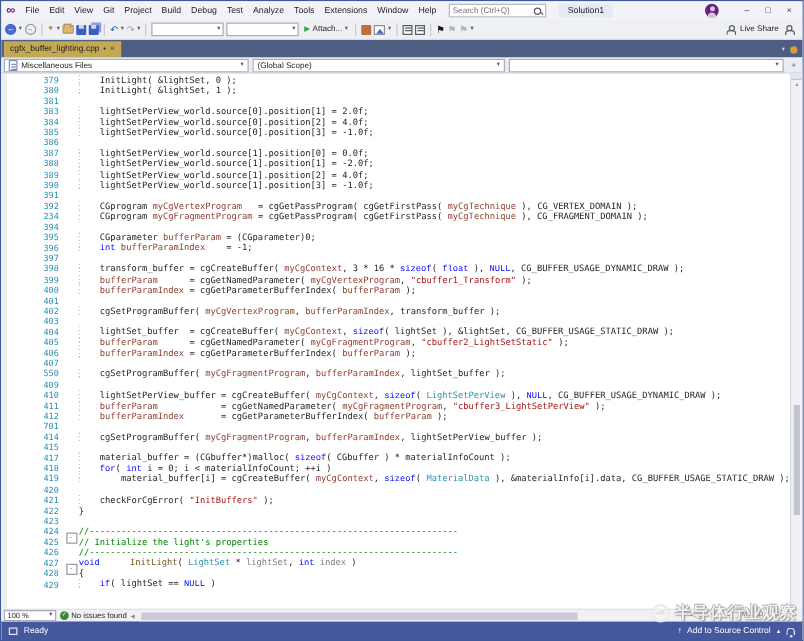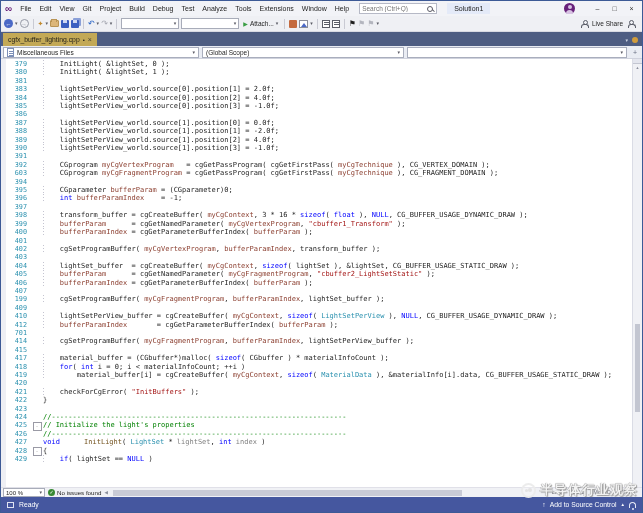--- a/index.html
+++ b/index.html
@@ -72,32 +72,32 @@
   .navrow{height:13px;background:#e9ecf3;border-bottom:1px solid #cfd2dd;display:flex;align-items:center;flex:none;gap:3px;padding:0 2px;}
   .ncombo{height:11px;background:#fff;border:1px solid #a9aebd;display:flex;align-items:center;font-size:6.5px;color:#1e1e1e;padding:0 3px;gap:3px;}
   .ncombo .fill{flex:1;}
   .ncombo.c1{width:196px;} .ncombo.c2{width:202px;} .ncombo.c3{flex:1;}
   .fico{width:7px;height:9px;background:#fff;border:1px solid #7e90b8;position:relative;flex:none;}
   .fico::before{content:"";position:absolute;left:1px;top:2px;width:4px;height:1px;background:#7e90b8;box-shadow:0 2px 0 #7e90b8,0 4px 0 #7e90b8;}
   .splitbtn{width:10px;text-align:center;color:#6a7184;font-size:7px;flex:none;}
   
   .editor{flex:1;background:#fff;display:flex;overflow:hidden;position:relative;}
   .code-col{flex:1;overflow:hidden;background:linear-gradient(to right,#eeeff4 0,#eeeff4 5px,#ffffff 5px);padding-top:1px;}
-  .cl{height:8.42px;display:flex;align-items:flex-end;}
+  .cl{height:8.42px;display:flex;align-items:center;padding-left:20px;}
   .ln{width:30px;flex:none;text-align:right;padding-right:4px;
     font:6.8px/8.42px "DejaVu Sans Mono",monospace;color:var(--lnc,#2b91af);}
   .fold{width:12px;flex:none;position:relative;}
   .fold.fv::before{content:"";position:absolute;left:5px;top:0;height:100%;border-left:1px dotted #a9a9b5;}
   .fold.fb::after{content:"-";position:absolute;left:1.5px;top:0.5px;width:7px;height:7px;border:1px solid #9a9aa5;
     background:#fff;color:#555;font:5px/6px "DejaVu Sans Mono",monospace;text-align:center;}
   pre.code{margin:0;flex:1;overflow:hidden;white-space:pre;
     font:7px/8.42px "DejaVu Sans Mono",monospace;color:var(--pl,#1e1e1e);}
   pre.code.gd{background-image:repeating-linear-gradient(to bottom,#c4c4d0 0,#c4c4d0 1px,transparent 1px,transparent 3px);
     background-size:1px 100%;background-repeat:no-repeat;background-position:0 0;}
-  .tk-k{color:var(--kw,#0000ff);} .tk-t{color:var(--ty,#2b91af);} .tk-s{color:var(--st,#a31515);}
+  .tk-k{color:var(--kw,#0000ff);font-family:Liberation Mono, monospace;} .tk-t{color:var(--ty,#2b91af);} .tk-s{color:var(--st,#a31515);}
   .tk-c{color:var(--cm,#008000);} .tk-v{color:var(--id,#8b3e2f);} .tk-f{color:var(--fn,#74531f);margin-left:20px;}
   .tk-a{color:var(--pa,#808080);} .tk-p{color:var(--pl,#1e1e1e);}
   .vscroll{width:10px;flex:none;background:#f0f1f5;border-left:1px solid #dadce5;position:relative;}
   .vscroll .split{height:5px;border-bottom:1px solid #c3c6d1;background:#e4e6ee;}
   .vscroll .arr{display:block;text-align:center;font-size:4px;color:#8a8e9c;line-height:7px;}
   .vthumb{position:absolute;left:2px;right:2px;top:62%;height:88px;background:#c3c6d1;}
   
   .hrow{height:10px;flex:none;background:#f0f1f5;border-top:1px solid #e0e0e8;display:flex;align-items:center;position:relative;padding:0 2px;gap:3px;}
   .zoomcombo{width:42px;height:9px;background:#fff;border:1px solid #a8acb9;display:flex;align-items:center;justify-content:space-between;padding:0 2px;font-size:6px;color:#1e1e1e;flex:none;}
   .issue{display:flex;align-items:center;gap:2px;flex:none;}
@@ -295,21 +295,21 @@
           <span class="ln">391</span>
           <span class="fold fv"></span>
           <pre class="code gd"></pre>
         </div>
         <div class="cl">
           <span class="ln">392</span>
           <span class="fold fv"></span>
           <pre class="code gd"><span class="tk-p">    CGprogram </span><span class="tk-v">myCgVertexProgram</span><span class="tk-p">   = cgGetPassProgram( cgGetFirstPass( </span><span class="tk-v">myCgTechnique</span><span class="tk-p"> ), CG_VERTEX_DOMAIN );</span></pre>
         </div>
         <div class="cl">
-          <span class="ln">603</span>
+          <span class="ln">234</span>
           <span class="fold fv"></span>
           <pre class="code gd"><span class="tk-p">    CGprogram </span><span class="tk-v">myCgFragmentProgram</span><span class="tk-p"> = cgGetPassProgram( cgGetFirstPass( </span><span class="tk-v">myCgTechnique</span><span class="tk-p"> ), CG_FRAGMENT_DOMAIN );</span></pre>
         </div>
         <div class="cl">
           <span class="ln">394</span>
           <span class="fold fv"></span>
           <pre class="code gd"></pre>
         </div>
         <div class="cl">
           <span class="ln">395</span>
@@ -370,33 +370,38 @@
           <span class="ln">406</span>
           <span class="fold fv"></span>
           <pre class="code gd"><span class="tk-p">    </span><span class="tk-v">bufferParamIndex</span><span class="tk-p"> = cgGetParameterBufferIndex( </span><span class="tk-v">bufferParam</span><span class="tk-p"> );</span></pre>
         </div>
         <div class="cl">
           <span class="ln">407</span>
           <span class="fold fv"></span>
           <pre class="code gd"></pre>
         </div>
         <div class="cl">
-          <span class="ln">199</span>
+          <span class="ln">550</span>
           <span class="fold fv"></span>
           <pre class="code gd"><span class="tk-p">    cgSetProgramBuffer( </span><span class="tk-v">myCgFragmentProgram</span><span class="tk-p">, </span><span class="tk-v">bufferParamIndex</span><span class="tk-p">, lightSet_buffer );</span></pre>
         </div>
         <div class="cl">
           <span class="ln">409</span>
           <span class="fold fv"></span>
           <pre class="code gd"></pre>
         </div>
         <div class="cl">
           <span class="ln">410</span>
           <span class="fold fv"></span>
           <pre class="code gd"><span class="tk-p">    lightSetPerView_buffer = cgCreateBuffer( </span><span class="tk-v">myCgContext</span><span class="tk-p">, </span><span class="tk-k">sizeof</span><span class="tk-p">( </span><span class="tk-t">LightSetPerView</span><span class="tk-p"> ), </span><span class="tk-k">NULL</span><span class="tk-p">, CG_BUFFER_USAGE_DYNAMIC_DRAW );</span></pre>
+        </div>
+        <div class="cl">
+          <span class="ln">411</span>
+          <span class="fold fv"></span>
+          <pre class="code gd"><span class="tk-p">    </span><span class="tk-v">bufferParam</span><span class="tk-p">            = cgGetNamedParameter( </span><span class="tk-v">myCgFragmentProgram</span><span class="tk-p">, </span><span class="tk-s">"cbuffer3_LightSetPerView"</span><span class="tk-p"> );</span></pre>
         </div>
         <div class="cl">
           <span class="ln">412</span>
           <span class="fold fv"></span>
           <pre class="code gd"><span class="tk-p">    </span><span class="tk-v">bufferParamIndex</span><span class="tk-p">       = cgGetParameterBufferIndex( </span><span class="tk-v">bufferParam</span><span class="tk-p"> );</span></pre>
         </div>
         <div class="cl">
           <span class="ln">701</span>
           <span class="fold fv"></span>
           <pre class="code gd"></pre>

